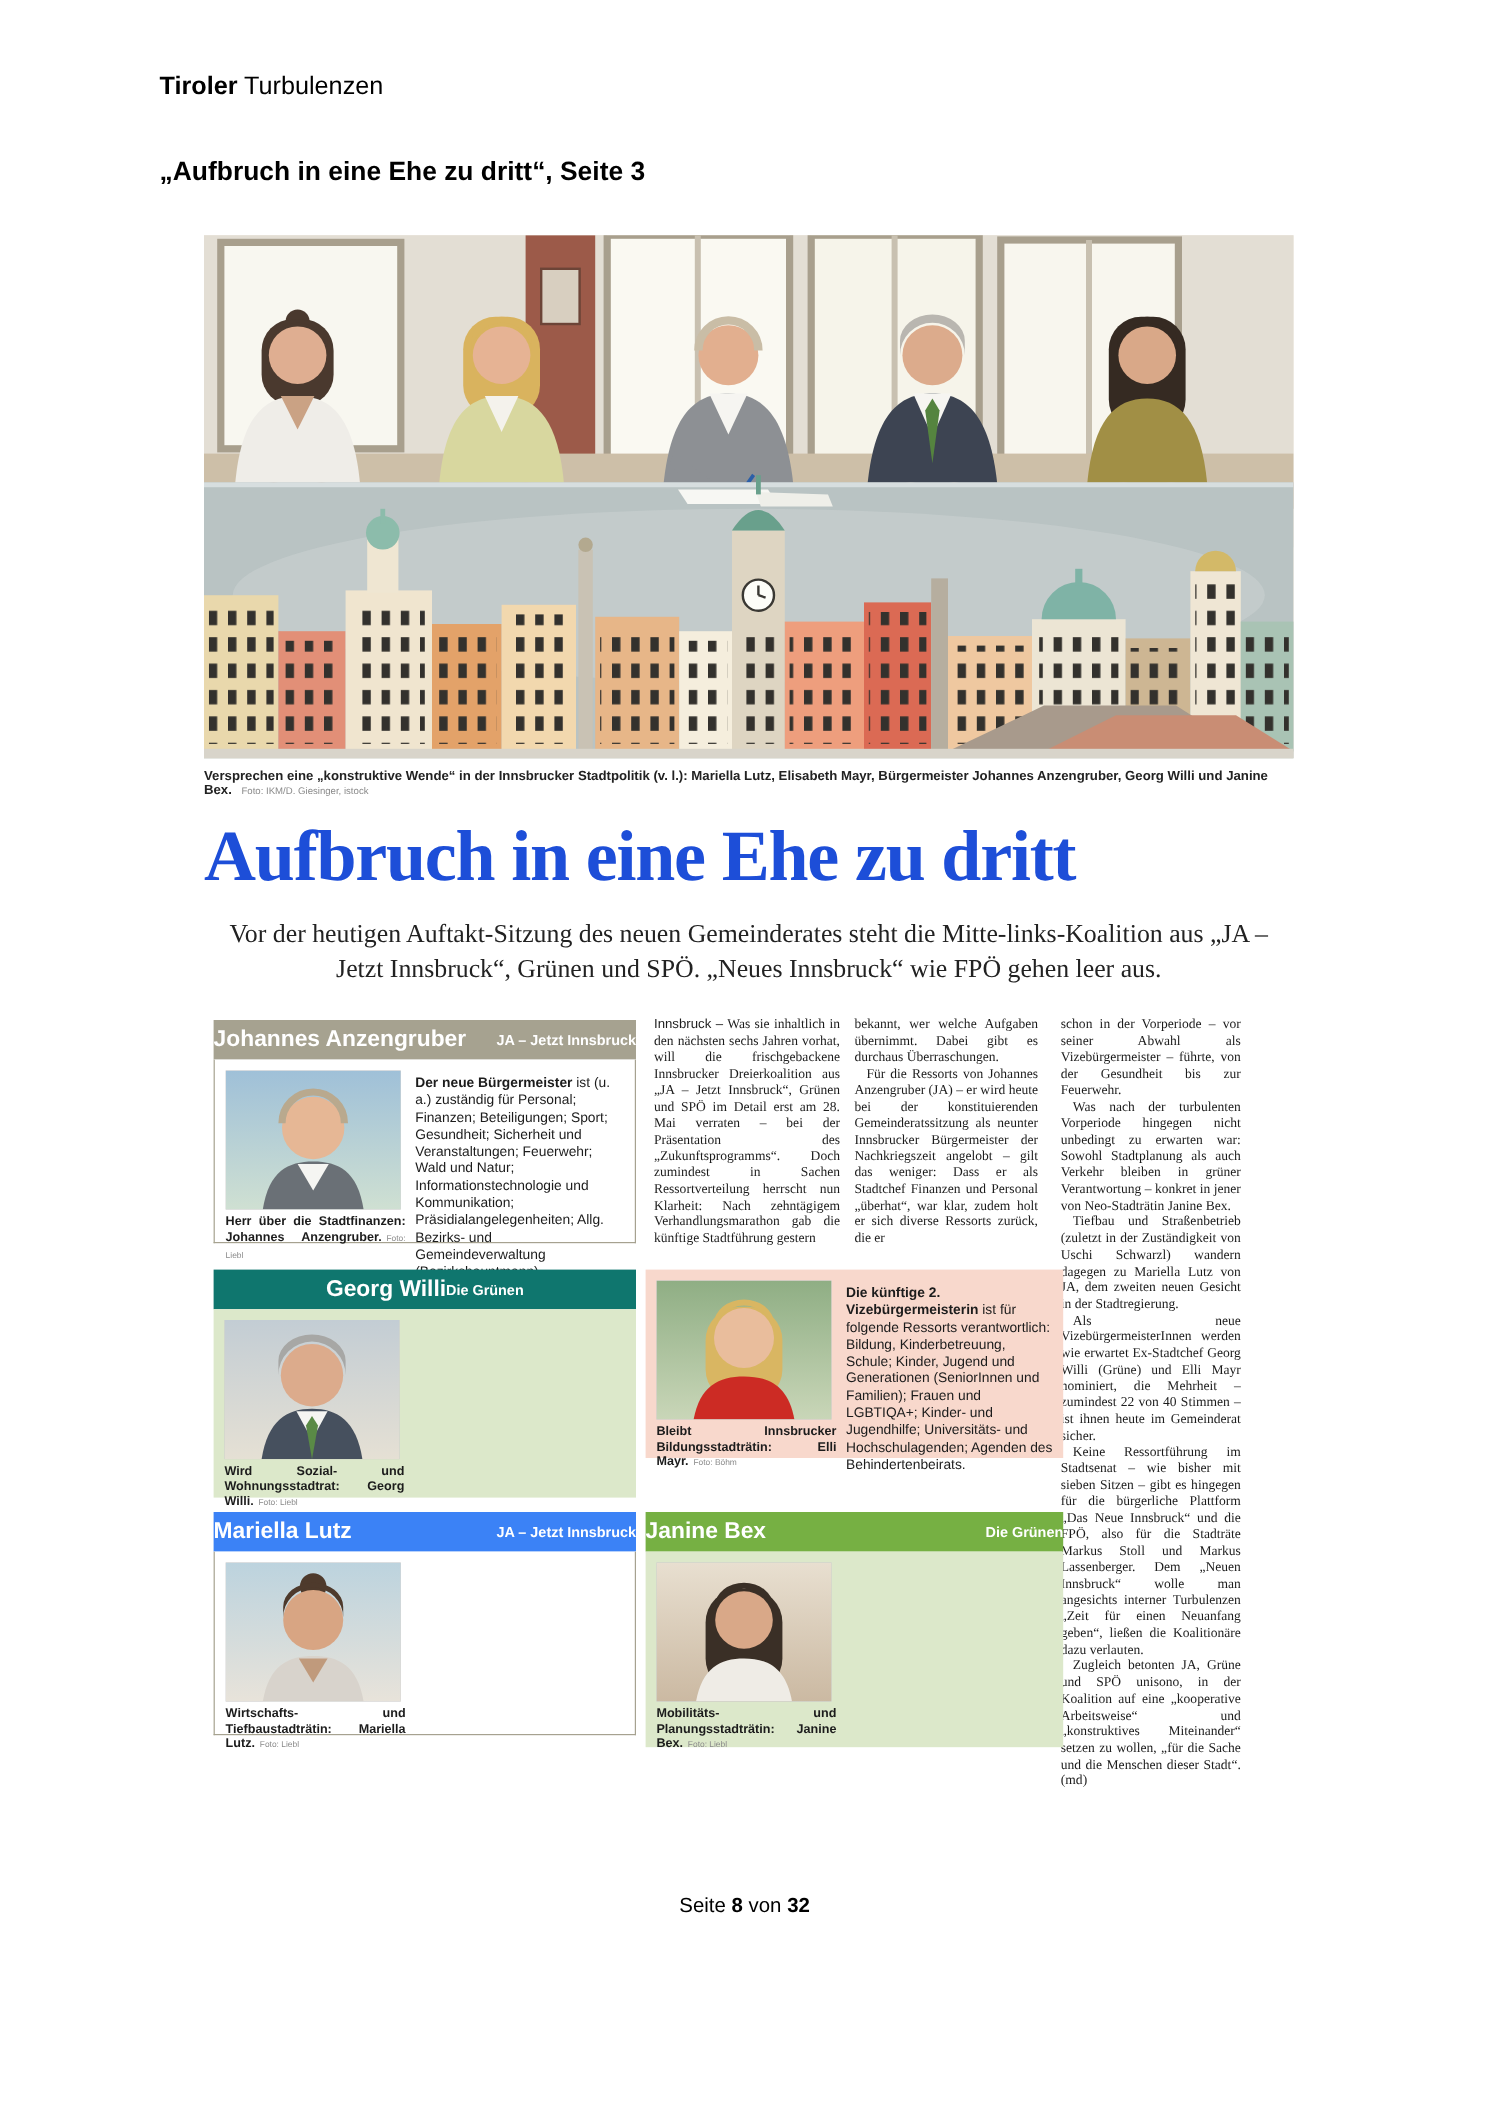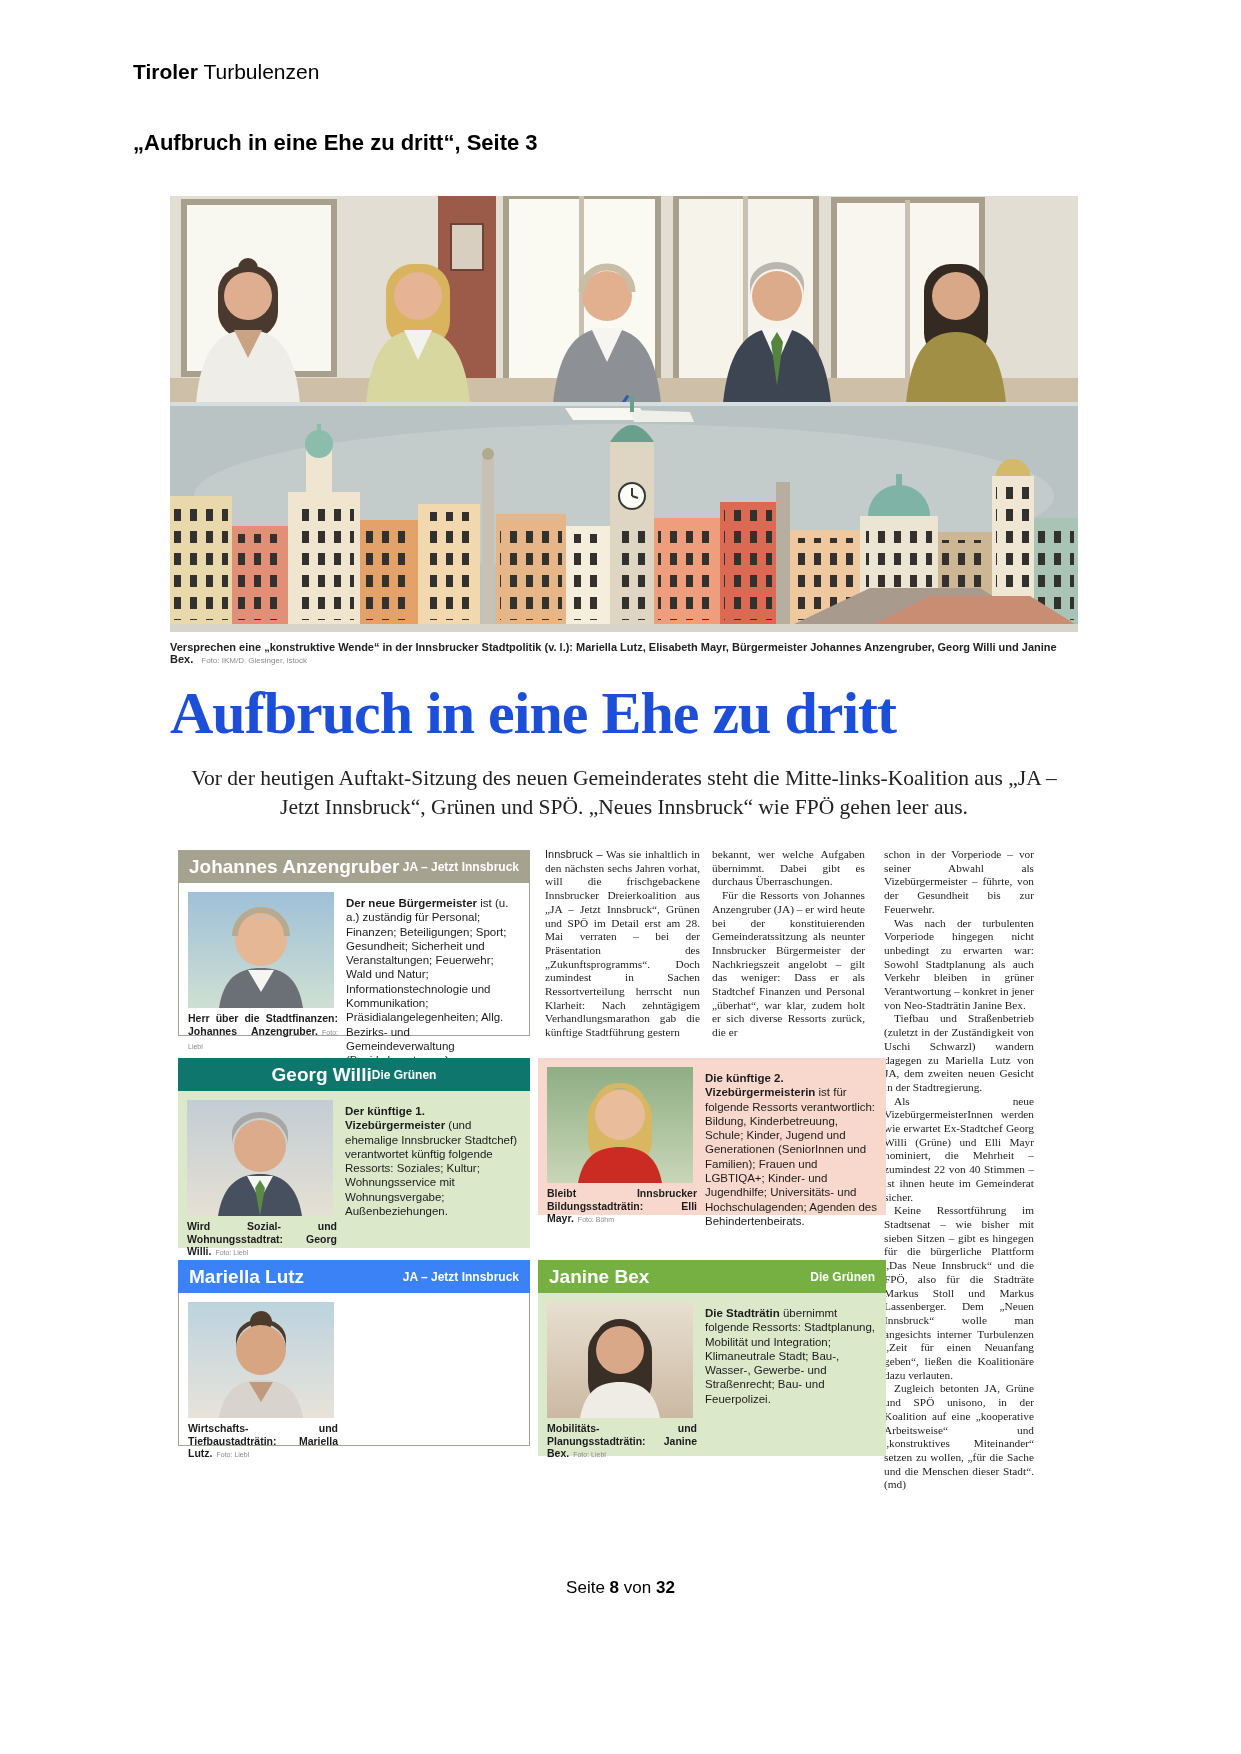--- a/index.html
+++ b/index.html
@@ -24,21 +24,21 @@
           text-align:justify;color:#1c1c1c;}
   .artcol p{margin:0;}
   .artcol p + p{text-indent:10px;}
   .lead-sans{font-family:"Liberation Sans",sans-serif;font-weight:400;font-size:11px;}
   .colA{left:545px;top:848px;width:155px;}
   .colB{left:712px;top:848px;width:153px;}
   .colC{left:884px;top:848px;width:150px;}
 
   .card{position:absolute;}
   .card-header{height:33px;display:flex;justify-content:space-between;align-items:center;
-               padding:0 11px;color:#fff;}
+               padding:0 0;color:#fff;}
   .card-name{font-size:19px;font-weight:700;line-height:33px;}
   .card-party{font-size:12px;font-weight:700;}
   .card-body{display:flex;gap:8px;padding:9px 9px;box-sizing:border-box;}
   .card-body.bordered{border:1px solid transparent;border-top:none;background:#fff;}
   .photo-col{width:150px;flex:none;}
   .pf-photo{width:146px;height:116px;overflow:hidden;background:#ccc;}
   .pf-photo svg{display:block;}
   .pf-caption{margin-top:4px;font-size:10.5px;font-weight:700;line-height:12.5px;color:#1c1c1c;text-align:justify;}
   .pf-credit{font-weight:400;font-size:7px;color:#8a8a8a;margin-left:4px;}
   .card-text{font-size:11.5px;line-height:14.3px;color:#1c1c1c;padding-top:4px;}
@@ -262,21 +262,20 @@
               <rect width="146" height="116" fill="url(#bg2)"></rect>
               <circle cx="73" cy="46" r="26" fill="#dcab8c"></circle>
               <path d="M45,46 a28,28 0 0 1 56,0 l0,-12 a28,22 0 0 0 -56,0 z" fill="#a7a7a5"></path>
               <path d="M31,116 C36,84 52,74 73,74 C94,74 110,84 115,116 Z" fill="#46505e"></path>
               <path d="M60,76 L73,100 L86,76 Z" fill="#f5f5f2"></path>
               <path d="M73,80 l5,8 l-5,28 l-5,-28 z" fill="#5a8a46"></path>
             </svg>
         </div>
         <div class="pf-caption"><span>Wird Sozial- und Wohnungsstadtrat: Georg Willi.</span><span class="pf-credit">Foto: Liebl</span></div>
       </div>
-      <div class="card-text"><span class="bl">Der künftige 1. Vizebürgermeister</span><span> (und ehemalige Innsbrucker Stadtchef) verantwortet künftig folgende Ressorts: Soziales; Kultur; Wohnungsservice mit Wohnungsvergabe; Außenbeziehungen.</span></div>
     </div>
   </div>
 
   <div class="card" style="left:538px;top:1058px;width:348px;">
     <div class="card-body" style="height: 157px; background: rgb(248, 216, 204);">
       <div class="photo-col">
         <div class="pf-photo">
           <svg viewBox="0 0 146 116" width="146" height="116">
               <defs>
                 <linearGradient id="bg3" x1="0" y1="0" x2="0" y2="1">
@@ -342,21 +341,20 @@
               </defs>
               <rect width="146" height="116" fill="url(#bg5)"></rect>
               <rect x="41" y="22" width="64" height="86" rx="28" fill="#3a2f26"></rect>
               <circle cx="73" cy="48" r="24" fill="#d9a888"></circle>
               <path d="M49,46 a24,24 0 0 1 48,0 l0,-10 a24,19 0 0 0 -48,0 z" fill="#3a2f26"></path>
               <path d="M33,116 C38,88 53,80 73,80 C93,80 108,88 113,116 Z" fill="#efece6"></path>
             </svg>
         </div>
         <div class="pf-caption"><span>Mobilitäts- und Planungsstadträtin: Janine Bex.</span><span class="pf-credit">Foto: Liebl</span></div>
       </div>
-      <div class="card-text"><span class="bl">Die Stadträtin</span><span> übernimmt folgende Ressorts: Stadtplanung, Mobilität und Integration; Klimaneutrale Stadt; Bau-, Wasser-, Gewerbe- und Straßenrecht; Bau- und Feuerpolizei.</span></div>
     </div>
   </div>
 
   <div class="footer">
     <span>Seite</span>&nbsp;<span class="b">8</span>&nbsp;<span>von</span>&nbsp;<span class="b">32</span>
   </div>
 
 </div>
 
 </body></html>

